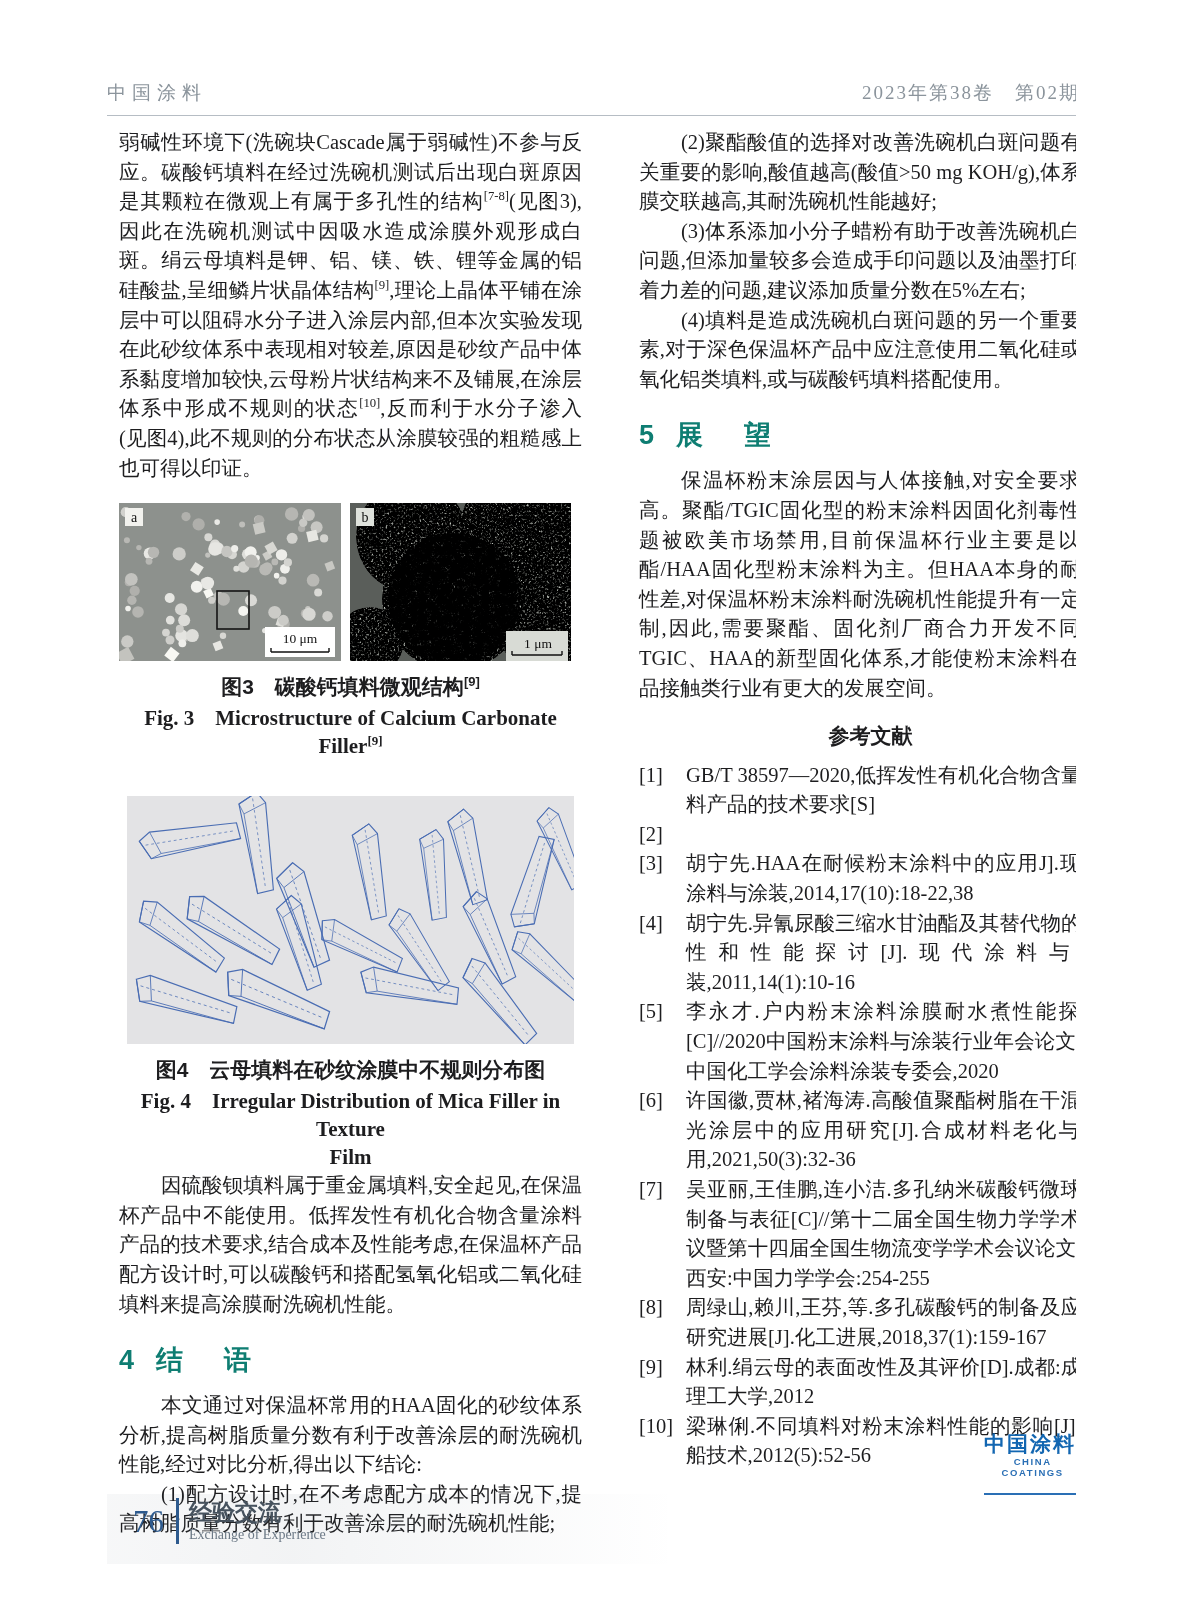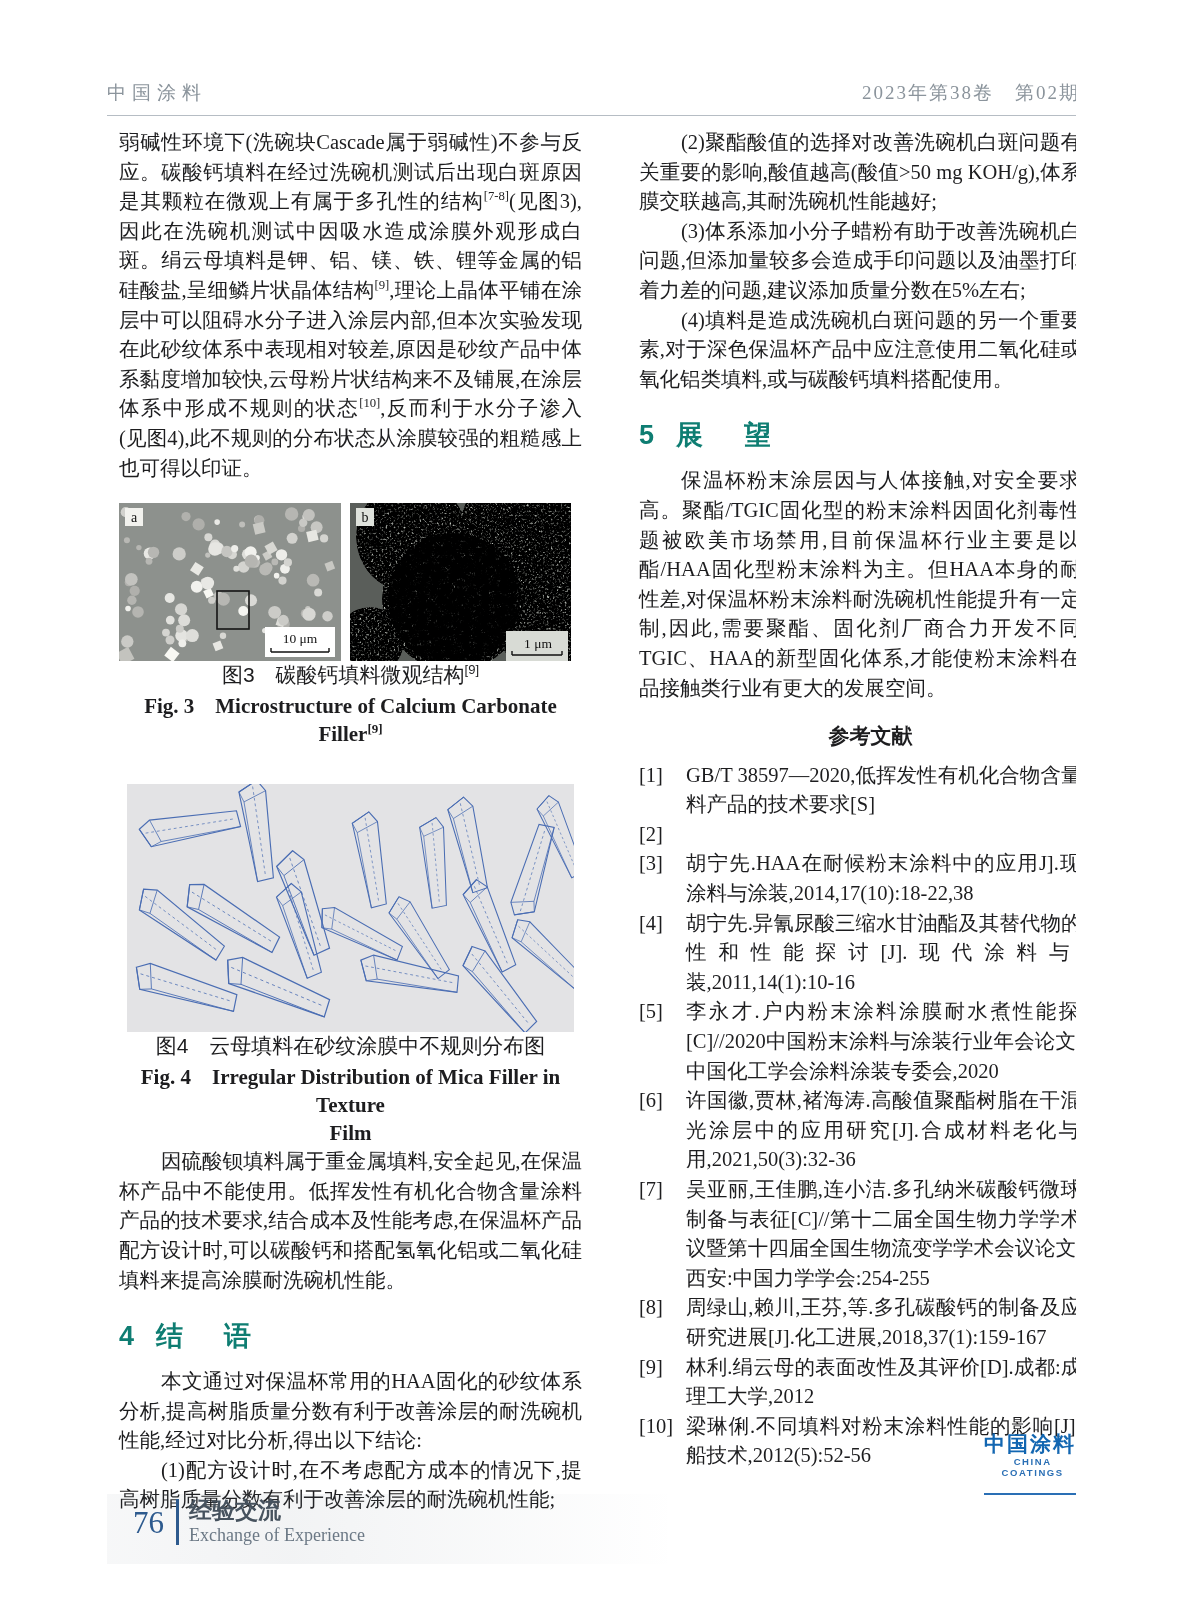--- a/index.html
+++ b/index.html
@@ -20,43 +20,43 @@
   sup{font-size:0.62em;line-height:0;}
   
   .sec{display:flex;align-items:baseline;color:#0e7d72;font-family:"Liberation Sans","DejaVu Sans",sans-serif;
        font-weight:bold;font-size:27px;margin:24px 0 14px 0;line-height:34px;text-align:left;}
   .sec .num{margin-right:22px;}
   .sec .ttl{letter-spacing:7px;}
   
   .fig3{margin-top:20px;}
   .fig3-imgs{display:flex;gap:9px;}
   .fig3-imgs svg{display:block;}
-  .cap-zh{text-align:center;font-family:"Liberation Sans","DejaVu Sans",sans-serif;font-weight:normal;
-          font-size:21px;margin-top:0;line-height:28px;text-indent:0;}
+  .cap-zh{text-align:center;font-family:"Liberation Sans","DejaVu Sans",sans-serif;font-weight:bold;
+          font-size:21px;margin-top:12px;line-height:28px;text-indent:0;}
   .cap-en{text-align:center;font-weight:bold;font-size:21px;line-height:28px;margin-top:3px;text-indent:0;}
   
   .fig4{margin-top:36px;}
   .fig4-box{width:447px;height:248px;background:#e3e3e5;margin:0 auto;}
   .mt-para2{margin-top:30px;}
   .mt-para3{margin-top:0;}
   
   .refs-title{text-align:center;font-family:"Liberation Sans","DejaVu Sans",sans-serif;font-weight:bold;
               font-size:21px;margin-top:18px;margin-bottom:10px;text-indent:0;}
   .ref{display:flex;}
   .ref-num{flex:0 0 47px;}
   .ref-text{flex:1;text-align:justify;}
   
   .foot-band{position:absolute;left:107px;top:1494px;width:620px;height:70px;
              background:linear-gradient(to right, rgba(90,105,120,0.05), rgba(90,105,120,0.08) 30%, rgba(255,255,255,0) 92%);}
   .foot{position:absolute;left:133px;top:1498px;display:flex;align-items:center;}
   .foot .pn{font-size:31px;color:#2d5a8e;margin-right:12px;line-height:1;}
   .foot .bar{width:3px;height:46px;background:#2d5a8e;margin-right:10px;}
   .foot .czh{font-family:"Liberation Sans","DejaVu Sans",sans-serif;font-weight:bold;font-size:23px;
              color:#46525e;line-height:24px;}
-  .foot .cen{font-size:18px;color:#6b7885;margin-top:3px;}
+  .foot .cen{font-size:14px;color:#6b7885;margin-top:3px;}
   
   .logo{position:absolute;left:984px;top:1428px;text-align:center;
         font-family:"Liberation Sans","DejaVu Sans",sans-serif;color:#1266b1;}
   .logo .lzh{font-size:21px;font-weight:bold;letter-spacing:2px;line-height:22px;white-space:nowrap;}
   .logo .lmark{font-size:12px;vertical-align:super;}
   .logo .len{font-size:9.5px;font-weight:bold;letter-spacing:1.6px;color:#2a6fb5;
              border-bottom:2.5px solid #2a6fb5;padding-bottom:15px;margin-top:1px;}
 </style>
 </head>
 <body>

